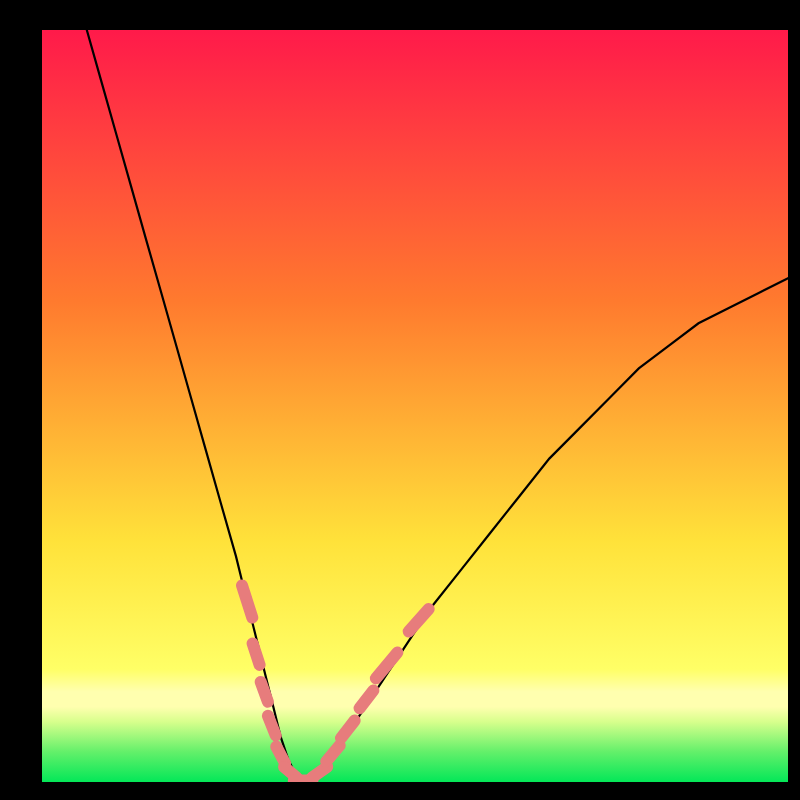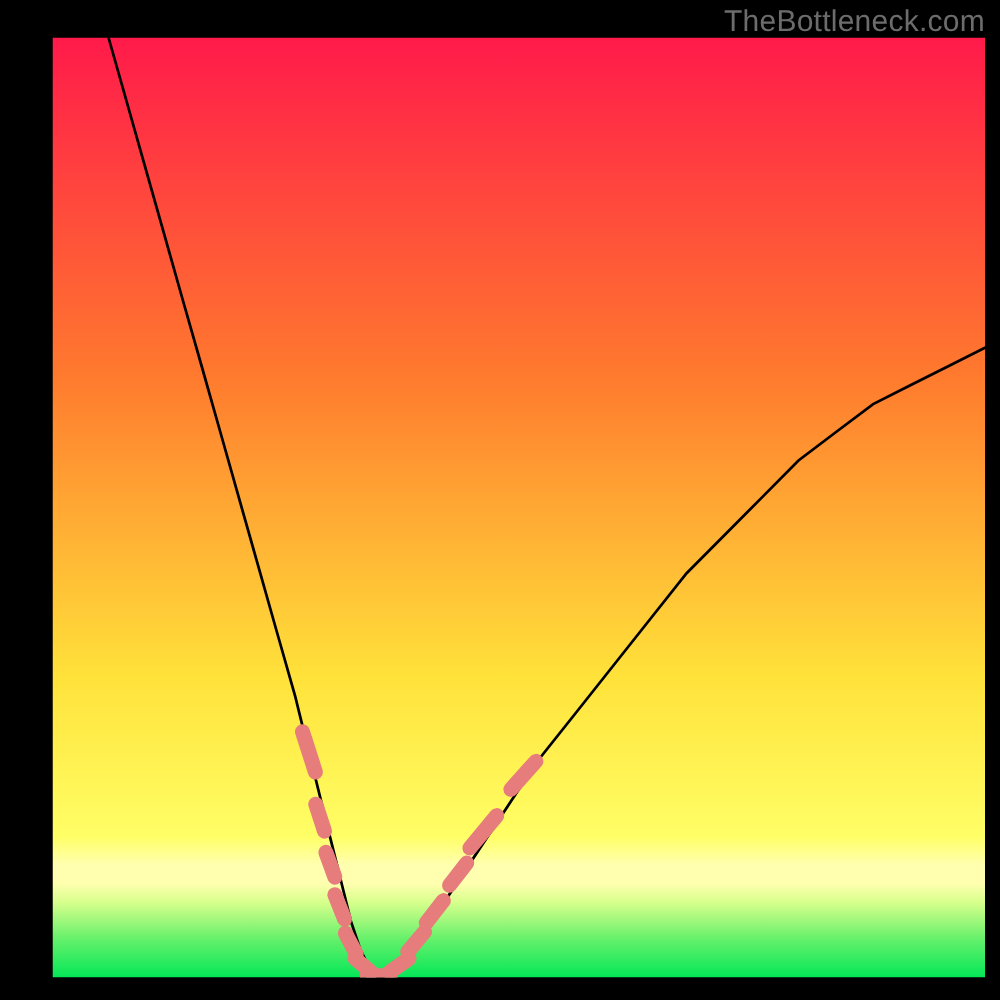--- a/index.html
+++ b/index.html
@@ -70,15 +70,14 @@
           <line x1="269.9" y1="747.6" x2="285.2" y2="736.8" stroke="#e77c7c" stroke-width="12" stroke-linecap="round"></line>
           <line x1="284.2" y1="731.5" x2="297.7" y2="715.4" stroke="#e77c7c" stroke-width="12" stroke-linecap="round"></line>
           <line x1="299.0" y1="708.2" x2="312.7" y2="690.5" stroke="#e77c7c" stroke-width="12" stroke-linecap="round"></line>
           <line x1="317.6" y1="678.2" x2="331.4" y2="660.4" stroke="#e77c7c" stroke-width="12" stroke-linecap="round"></line>
           <line x1="333.9" y1="648.4" x2="355.4" y2="622.5" stroke="#e77c7c" stroke-width="12" stroke-linecap="round"></line>
           <line x1="366.7" y1="601.5" x2="386.7" y2="579.1" stroke="#e77c7c" stroke-width="12" stroke-linecap="round"></line>
         </g>
     </svg>
   </div>
 
-  <div class="watermark">TheBottleneck.com</div>
 
 </div>
 
 </body></html>

